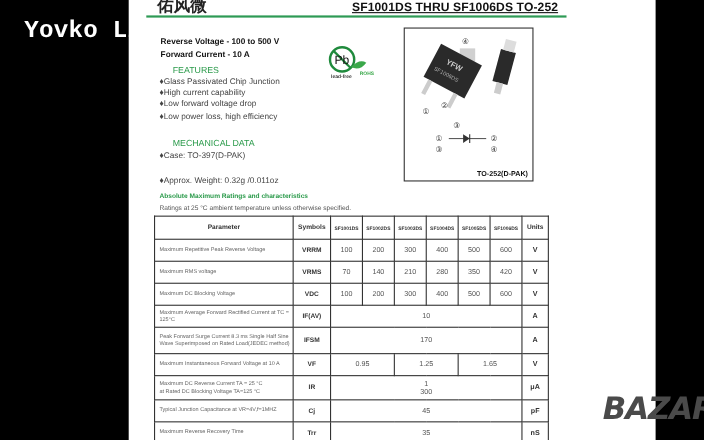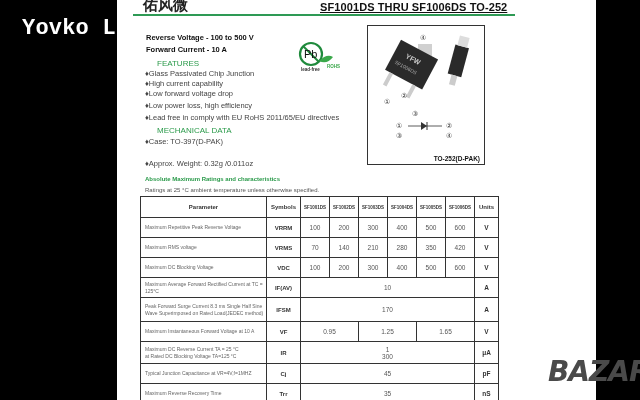--- a/index.html
+++ b/index.html
@@ -45,21 +45,20 @@
   <div class="rule"></div>
 
   <div class="spec" style="top:33px">Reverse Voltage - 100 to 500 V</div>
   <div class="spec" style="top:45px">Forward Current - 10 A</div>
 
   <div class="sec" style="top:59px">FEATURES</div>
   <div class="feat" style="top:69px">♦Glass Passivated Chip Junction</div>
   <div class="feat" style="top:79px">♦High current capability</div>
   <div class="feat" style="top:89px">♦Low forward voltage drop</div>
   <div class="feat" style="top:101px">♦Low power loss, high efficiency</div>
-  <div class="feat" style="top:113px">♦Lead free in comply with EU RoHS 2011/65/EU directives</div>
 
   <div class="sec" style="top:126px">MECHANICAL DATA</div>
   <div class="feat" style="top:137px">♦Case: TO-397(D-PAK)</div>
   <div class="feat" style="top:159px">♦Approx. Weight: 0.32g /0.011oz</div>
 
   <div class="pb">
     <svg width="44" height="36" viewBox="0 0 44 36">
       <circle cx="14" cy="13" r="11" fill="none" stroke="#1f8a3c" stroke-width="2.2"></circle>
       <line x1="6" y1="5" x2="22" y2="21" stroke="#1f8a3c" stroke-width="2"></line>
       <text x="7" y="17" font-family="Liberation Sans, sans-serif" font-size="11" fill="#111">Pb</text>

